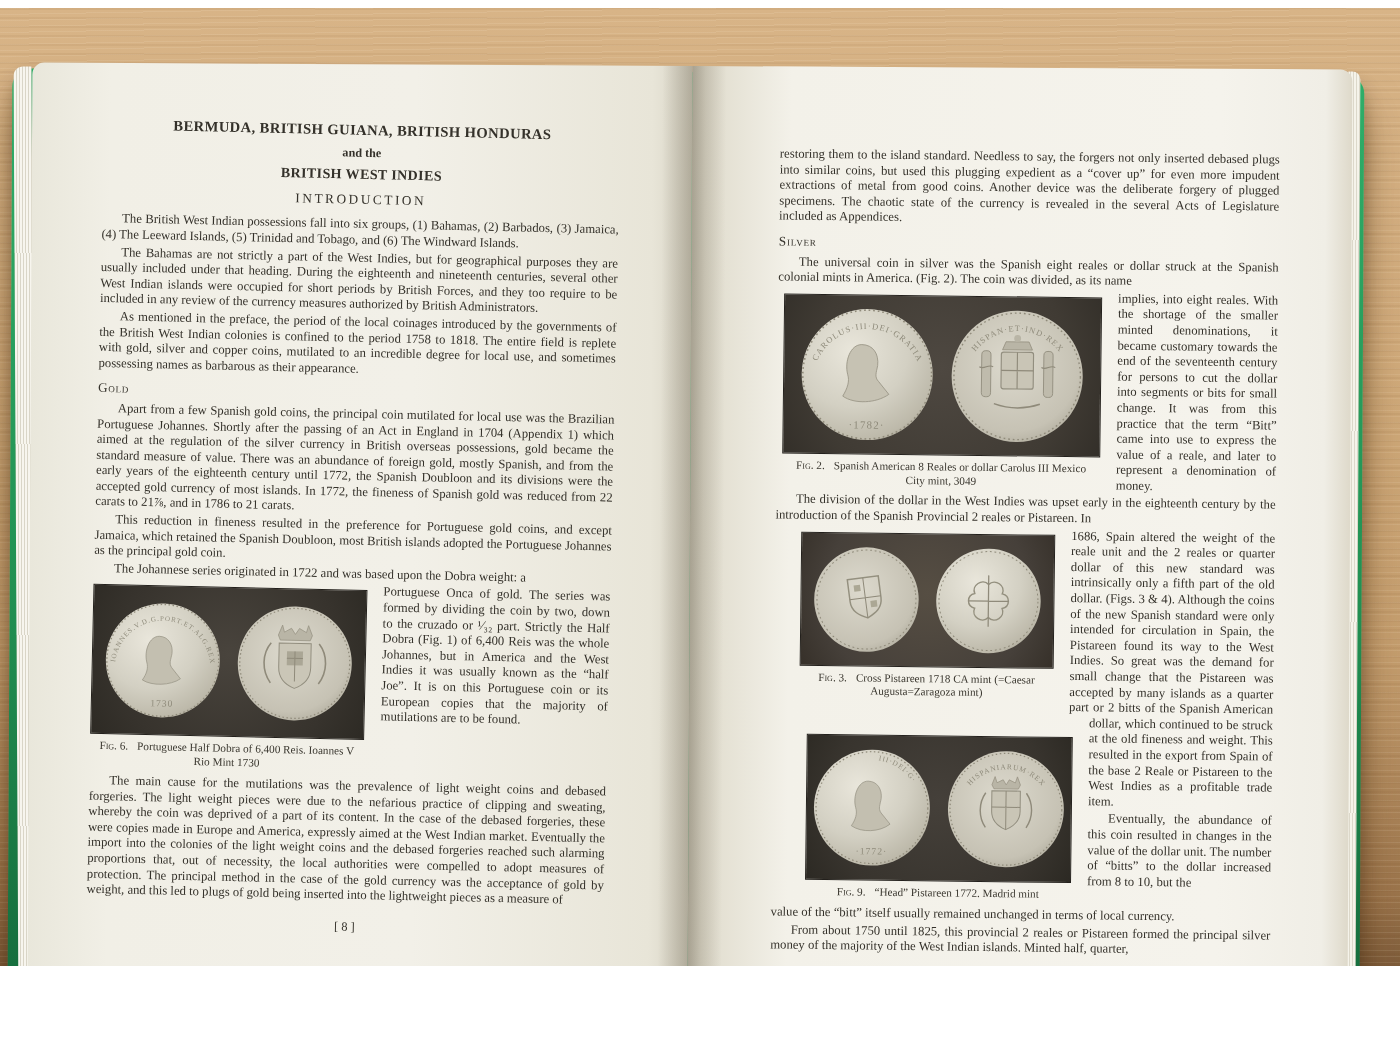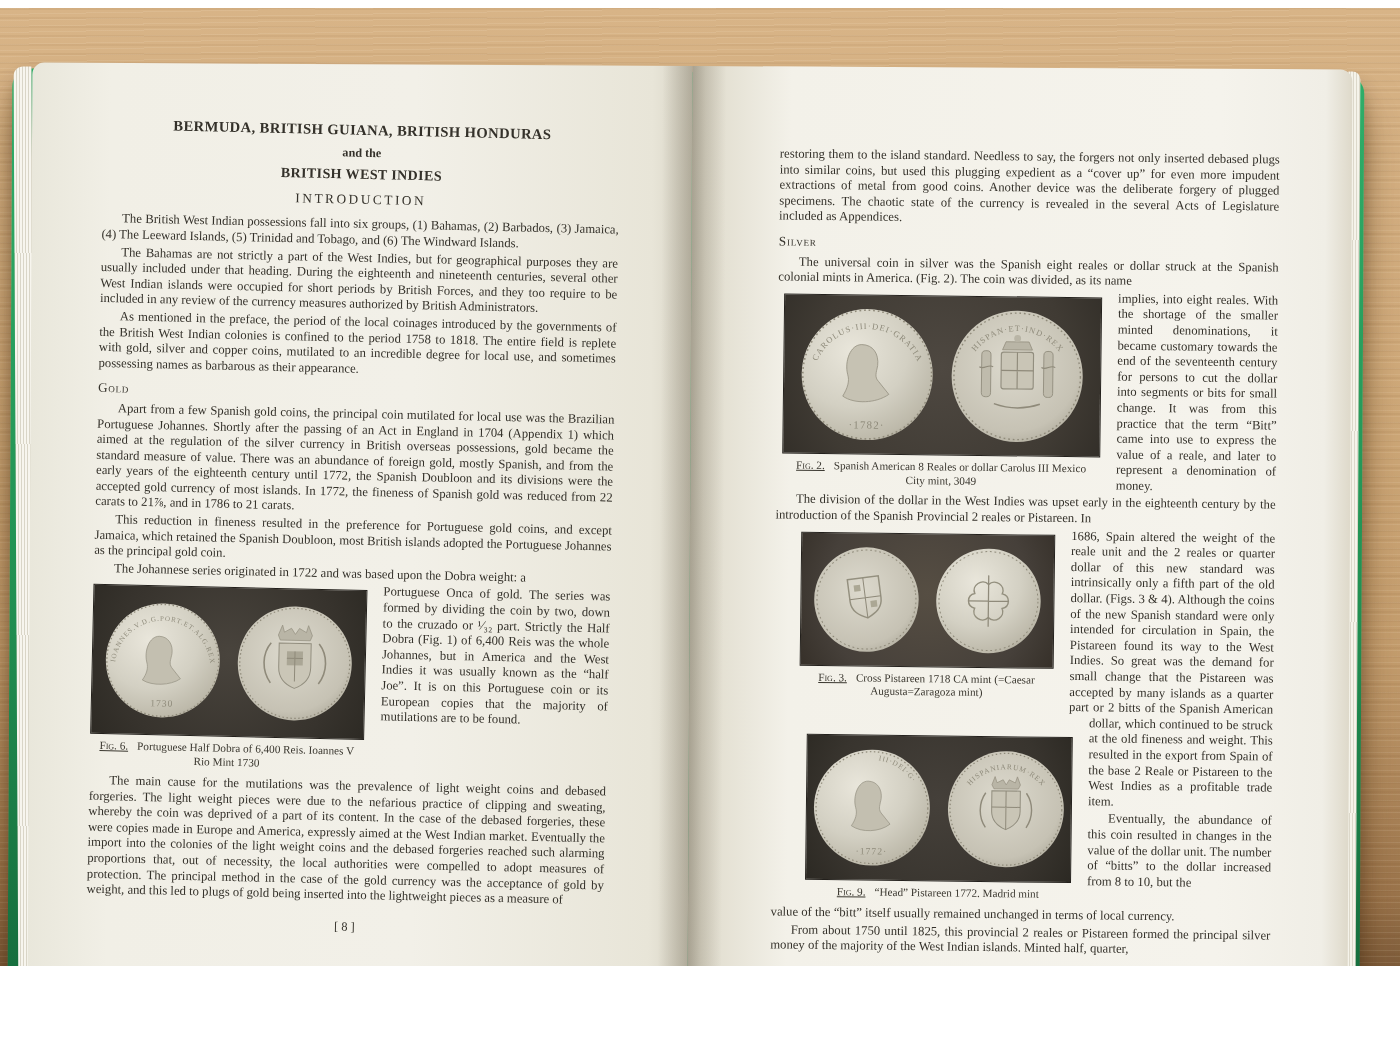--- a/index.html
+++ b/index.html
@@ -62,21 +62,21 @@
   .fig1{width:274px;}
   .fig2{width:318px;margin-left:6px;}
   .fig3{width:254px;margin-left:26px;margin-bottom:30px;}
   .fig4{width:266px;margin-left:34px;clear:left;}
   .photo{display:flex;align-items:center;justify-content:center;gap:12px;border:1px solid #23201c;}
   .photo-1{height:148px;background:radial-gradient(circle at 50% 45%,#49443d 0%,#37332d 70%,#2d2a24 100%);}
   .photo-2{height:158px;background:radial-gradient(circle at 50% 45%,#4e4841 0%,#403b34 70%,#332f29 100%);}
   .photo-3{height:132px;background:radial-gradient(circle at 50% 45%,#564e43 0%,#46403a 70%,#363029 100%);}
   .photo-4{height:144px;background:radial-gradient(circle at 50% 45%,#45403a 0%,#38342e 70%,#2c2923 100%);}
   figcaption{margin-top:5px;font-size:11.2px;line-height:13.8px;text-align:center;color:#3a372f;}
-  .figlabel{font-variant:small-caps;margin-right:9px;text-decoration:underline;}
+  .figlabel{font-variant:small-caps;margin-right:9px;}
   .pagenum{text-align:center;font-size:12.4px;margin-top:16px;text-indent:0;}
   svg text{font-family:"Liberation Serif","DejaVu Serif",serif;}
   .legend{fill:#8f8b7b;letter-spacing:1px;}
   .coinline{stroke:#8f8a7a;fill:none;}
 </style>
 </head>
 <body>
 
 <svg width="0" height="0" style="position:absolute" aria-hidden="true">
   <defs>

